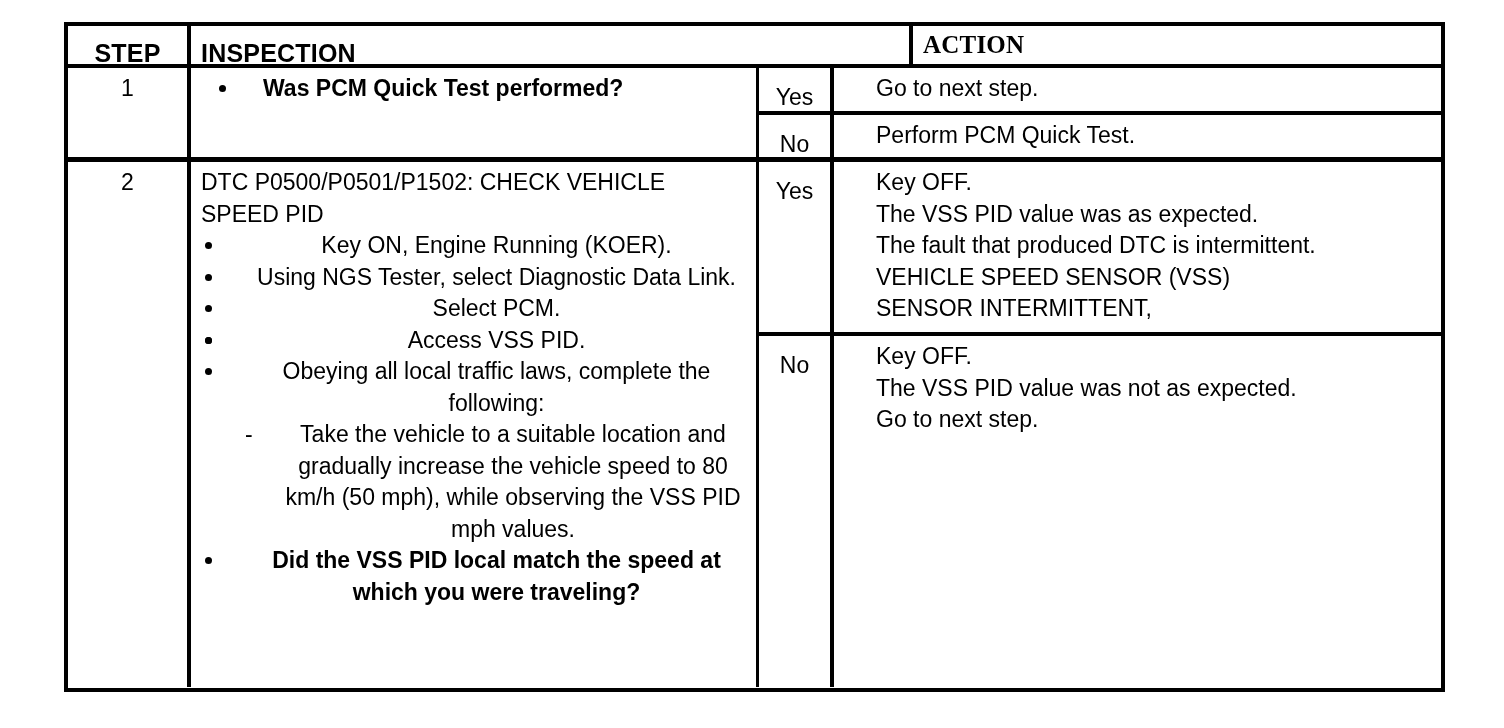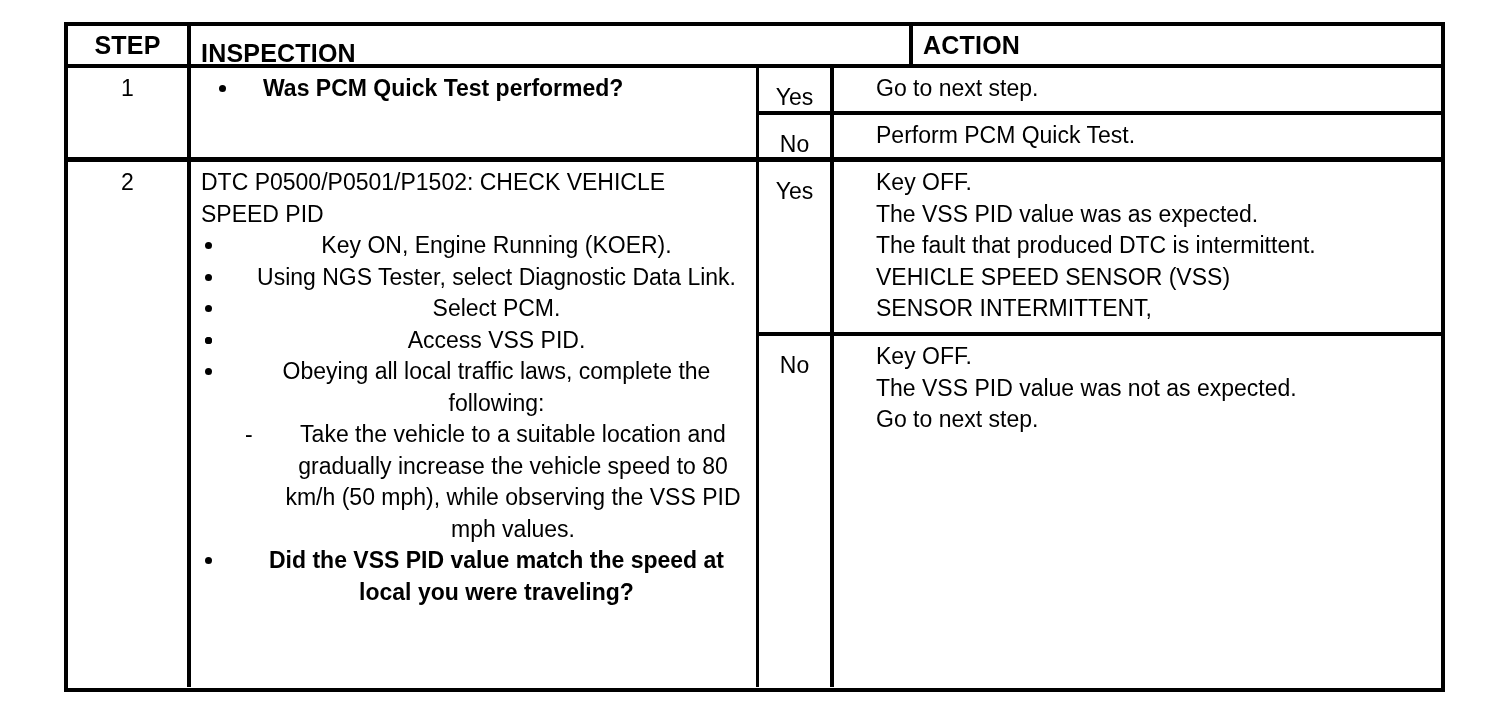--- a/index.html
+++ b/index.html
@@ -123,28 +123,30 @@
     box-sizing: border-box;
     padding: 5px 8px 0 10px;
     overflow: hidden;
   }
   .cell-action-header {
     flex: 1 1 auto;
     box-sizing: border-box;
     border-left: 4px solid #000;
     padding: 4px 8px 5px 10px;
     margin-left: 72px;
+    font-family: Liberation Serif, serif;
   }
 
   
   .hdr-text {
     font-size: 25px;
     font-weight: bold;
     letter-spacing: 0.2px;
     line-height: 30px;
+    margin-top: 8px;
   }
   .step-num {
     font-size: 23px;
     line-height: 28px;
   }
   .answer-text {
     font-size: 23px;
     line-height: 28px;
   }
   .action-line {
@@ -300,21 +302,21 @@
             <span>Obeying all local traffic laws, complete the following:</span>
             <ul class="subbullets">
               <li>
                 <span class="dash">-</span>
                 <span>Take the vehicle to a suitable location and gradually increase the vehicle speed to 80 km/h (50 mph), while observing the VSS PID mph values.</span>
               </li>
             </ul>
           </li>
           <li class="bold">
             <span class="bullet-dot"></span>
-            <span>Did the VSS PID value match the speed at local you were traveling?</span>
+            <span>Did the VSS PID local match the speed at which you were traveling?</span>
           </li>
         </ul>
       </div>
 
       <div class="cell-branches">
         <div class="subrow sub-s2-yes subrow-divider">
           <div class="cell-answer">
             <span class="answer-text">Yes</span>
           </div>
           <div class="cell-action">

